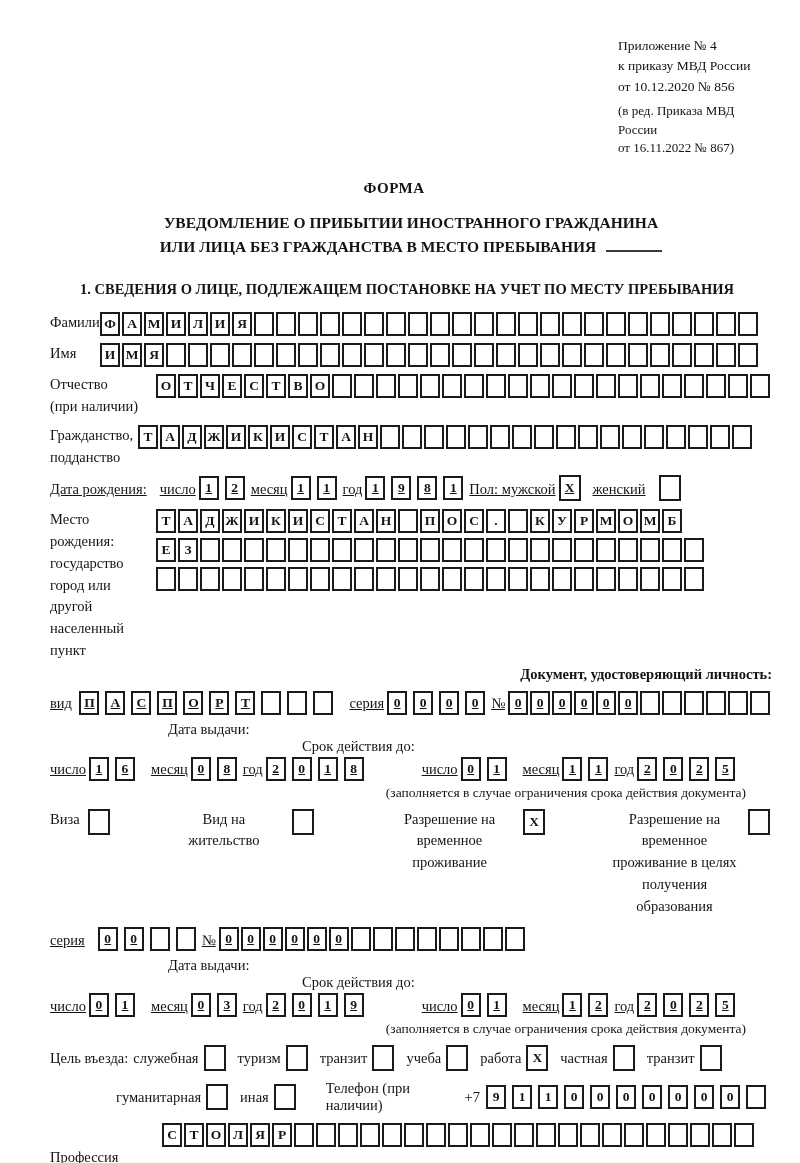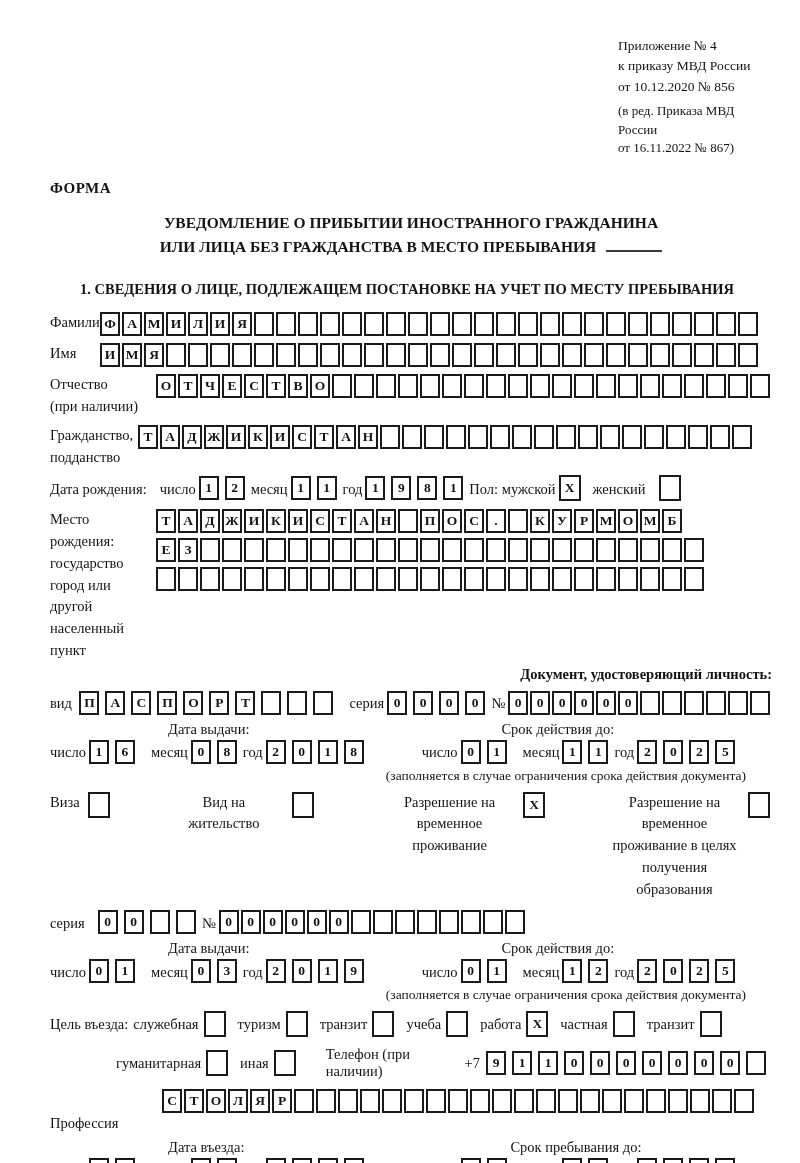--- a/index.html
+++ b/index.html
@@ -1,39 +1,39 @@
 <!DOCTYPE html>
 <html><head>
 <meta charset="utf-8">
 <style>
   html,body{margin:0;padding:0;background:#fff;}
   body{width:800px;height:1163px;font-family:"Liberation Serif","DejaVu Serif",serif;color:#141414;font-size:14.5px;}
   .page{box-sizing:border-box;width:800px;height:1062px;padding:36px 28px 10px 50px;position:relative;}
   .annex{margin-left:568px;font-size:13.5px;line-height:1.5;white-space:pre-line;}
   .edition{margin-left:568px;font-size:13px;line-height:1.45;white-space:pre-line;margin-top:5px;}
-  .forma{font-weight:bold;text-align:left;padding-right:34px;font-size:15px;letter-spacing:.5px;margin-top:22px;}
+  .forma{font-weight:bold;text-align:center;padding-right:34px;font-size:15px;letter-spacing:.5px;margin-top:22px;}
   .title{font-weight:bold;text-align:center;font-size:15.5px;line-height:1.55;margin-top:14px;}
   .blank{display:inline-block;width:56px;border-bottom:2px solid #3a3a3a;height:12px;margin-left:10px;}
   .sec{font-weight:bold;font-size:14.5px;margin:22px 0 14px -8px;text-align:center;}
   .row{display:flex;align-items:flex-start;margin-bottom:7px;}
   .lbl{flex:0 0 auto;line-height:1.5;}
   .ml2{white-space:pre-line;}
   .w50{width:50px;}.w88{width:88px;}.w106{width:106px;}.w112{width:112px;margin-top:24px;}
   .boxes{display:inline-flex;flex-wrap:nowrap;}
   .cell{display:inline-block;box-sizing:content-box;width:16px;height:20px;line-height:20px;border:2px solid #1a1a1a;margin-right:2px;text-align:center;font-size:13.5px;font-weight:bold;background:#fff;}
   .sp .cell{margin-right:6px;}
   .check .cell{width:18px;height:22px;line-height:22px;}
   .stack .boxes{margin-bottom:5px;}
   .center-h{font-weight:bold;text-align:right;font-size:14.5px;margin:4px 0 8px;}
   .fl{margin:2px 3px 0 0;}
   .mlg{margin-left:10px;}
-  .dlabels{display:flex;font-size:14.5px;margin:3px 0 2px;}
+  .dlabels{display:flex;font-size:14.5px;margin:3px 0 2px;flex-direction:column;}
   .dlabels .l1{margin-left:118px;}
   .dlabels .l2{margin-left:252px;}
-  .daterow{display:flex;align-items:center;margin-bottom:4px;}
+  .daterow{display:flex;align-items:center;margin-bottom:4px;text-decoration:underline;}
   .rgroup{margin-left:52px;display:flex;align-items:center;}
   .lgroup{display:flex;align-items:center;}
   .note{font-size:13.5px;text-align:right;padding-right:26px;margin:1px 0 8px;}
   .intro{line-height:1.8;margin:2px 0 4px;}
   .opts{display:flex;align-items:flex-start;margin:4px 0 10px;gap:44px;}
   .opt{display:flex;align-items:flex-start;}
   .optlabel{white-space:pre-line;text-align:center;line-height:1.5;margin-right:8px;}
   .purpose{display:flex;align-items:center;margin-bottom:9px;flex-wrap:nowrap;}
   .purpose .pl{margin-right:5px;}
   .purpose .check{margin-right:10px;}

